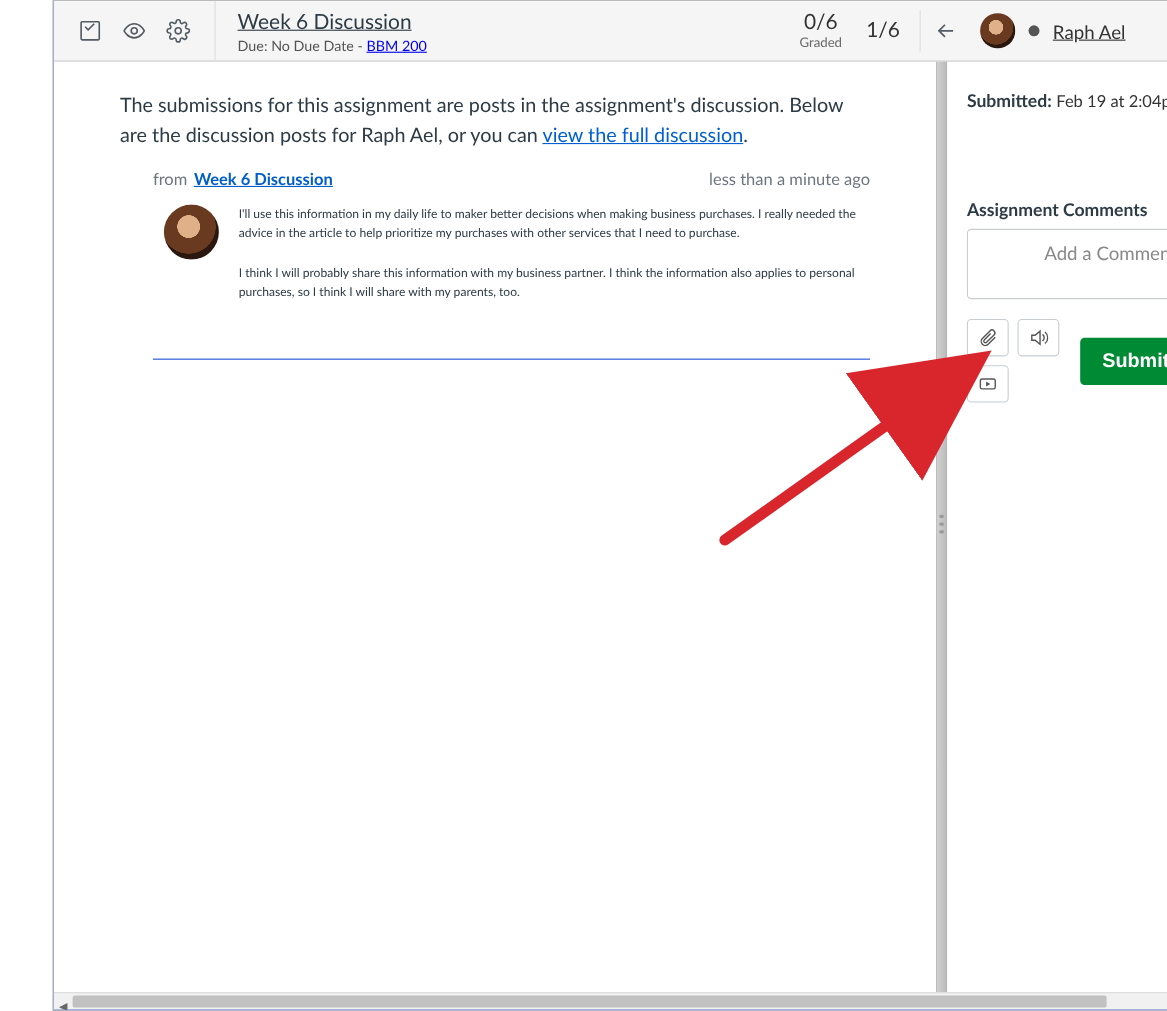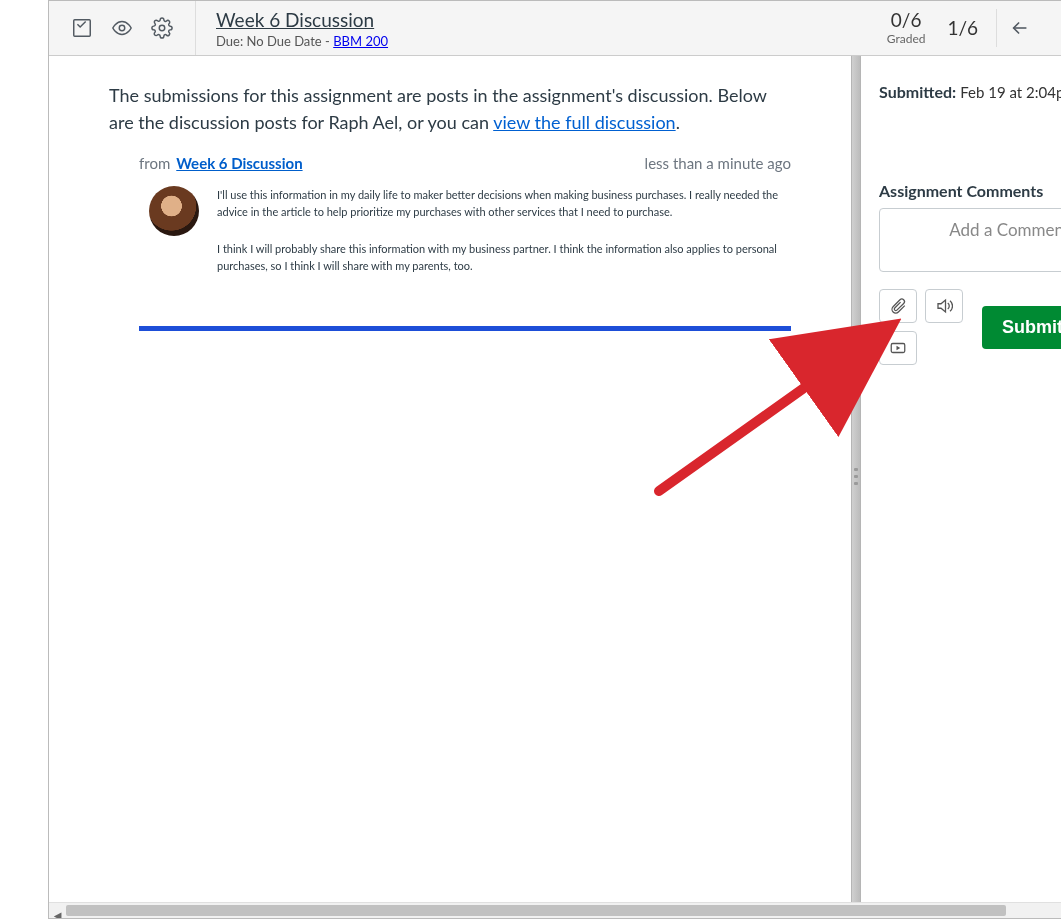--- a/index.html
+++ b/index.html
@@ -53,21 +53,21 @@
   .tb-caret { margin-left:auto; padding:0 16px; color:#666; cursor:pointer;}
 
   
   .bodyarea { position:absolute; top:55px; left:0; right:0; bottom:0; display:flex;}
   .content {
     flex:1 1 auto; padding:26px 60px 20px 60px; overflow:auto; position:relative;
   }
   .intro { font-size:18px; line-height:1.5; color:#2d3b45;}
   .intro a { color:#0060d1; text-decoration:underline; font-weight:400;}
 
-  .post-block { margin-top:18px; margin-left:30px; border-bottom:5px solid #1d4ed8; padding-bottom:32px;}
+  .post-block { margin-top:18px; margin-left:30px; border-bottom:1px solid #1d4ed8; padding-bottom:32px;}
   .post-head { display:flex; align-items:center; font-size:15px; margin-bottom:14px;}
   .post-head .from { color:#6d7680; margin-right:6px;}
   .post-head a { color:#005ecb; text-decoration:underline; font-weight:700;}
   .post-head .time { margin-left:auto; color:#6d7680; font-size:15px;}
   .post-body { display:flex; gap:18px; margin-left:10px;}
   .post-avatar { width:50px; height:50px; border-radius:50%; flex:0 0 50px;
     background:radial-gradient(circle at 45% 40%, #e0b088 0 25%, #6a3a20 26% 60%, #2a1810 61% 100%); background-color:#5b3623;}
   .post-text { font-size:11px; line-height:1.55; color:#2d3b45;}
   .post-text p { margin:0 0 20px 0;}
 
@@ -163,20 +163,25 @@
       </div>
 
       <div class="tb-sep"></div>
 
       <div class="tb-nav">
         <div class="tb-icon">
           <svg width="22" height="22" viewBox="0 0 24 24" fill="none" stroke="currentColor" stroke-width="1.7">
               <path d="M19 12H5"></path>
               <path d="M11 18l-6-6 6-6"></path>
             </svg>
+        </div>
+        <div class="tb-student">
+          <div class="tb-avatar"></div>
+          <span class="tb-status-dot"></span>
+          <span class="tb-student-name">Raph Ael</span>
         </div>
       </div>
       <div class="tb-caret">▼</div>
     </div>
 
     <div class="bodyarea">
 
       <div class="content">
         <div class="intro">
           <span>The submissions for this assignment are posts in the assignment's discussion. Below are the discussion posts for Raph Ael, or you can </span><a href="#">view the full discussion</a><span>.</span>

